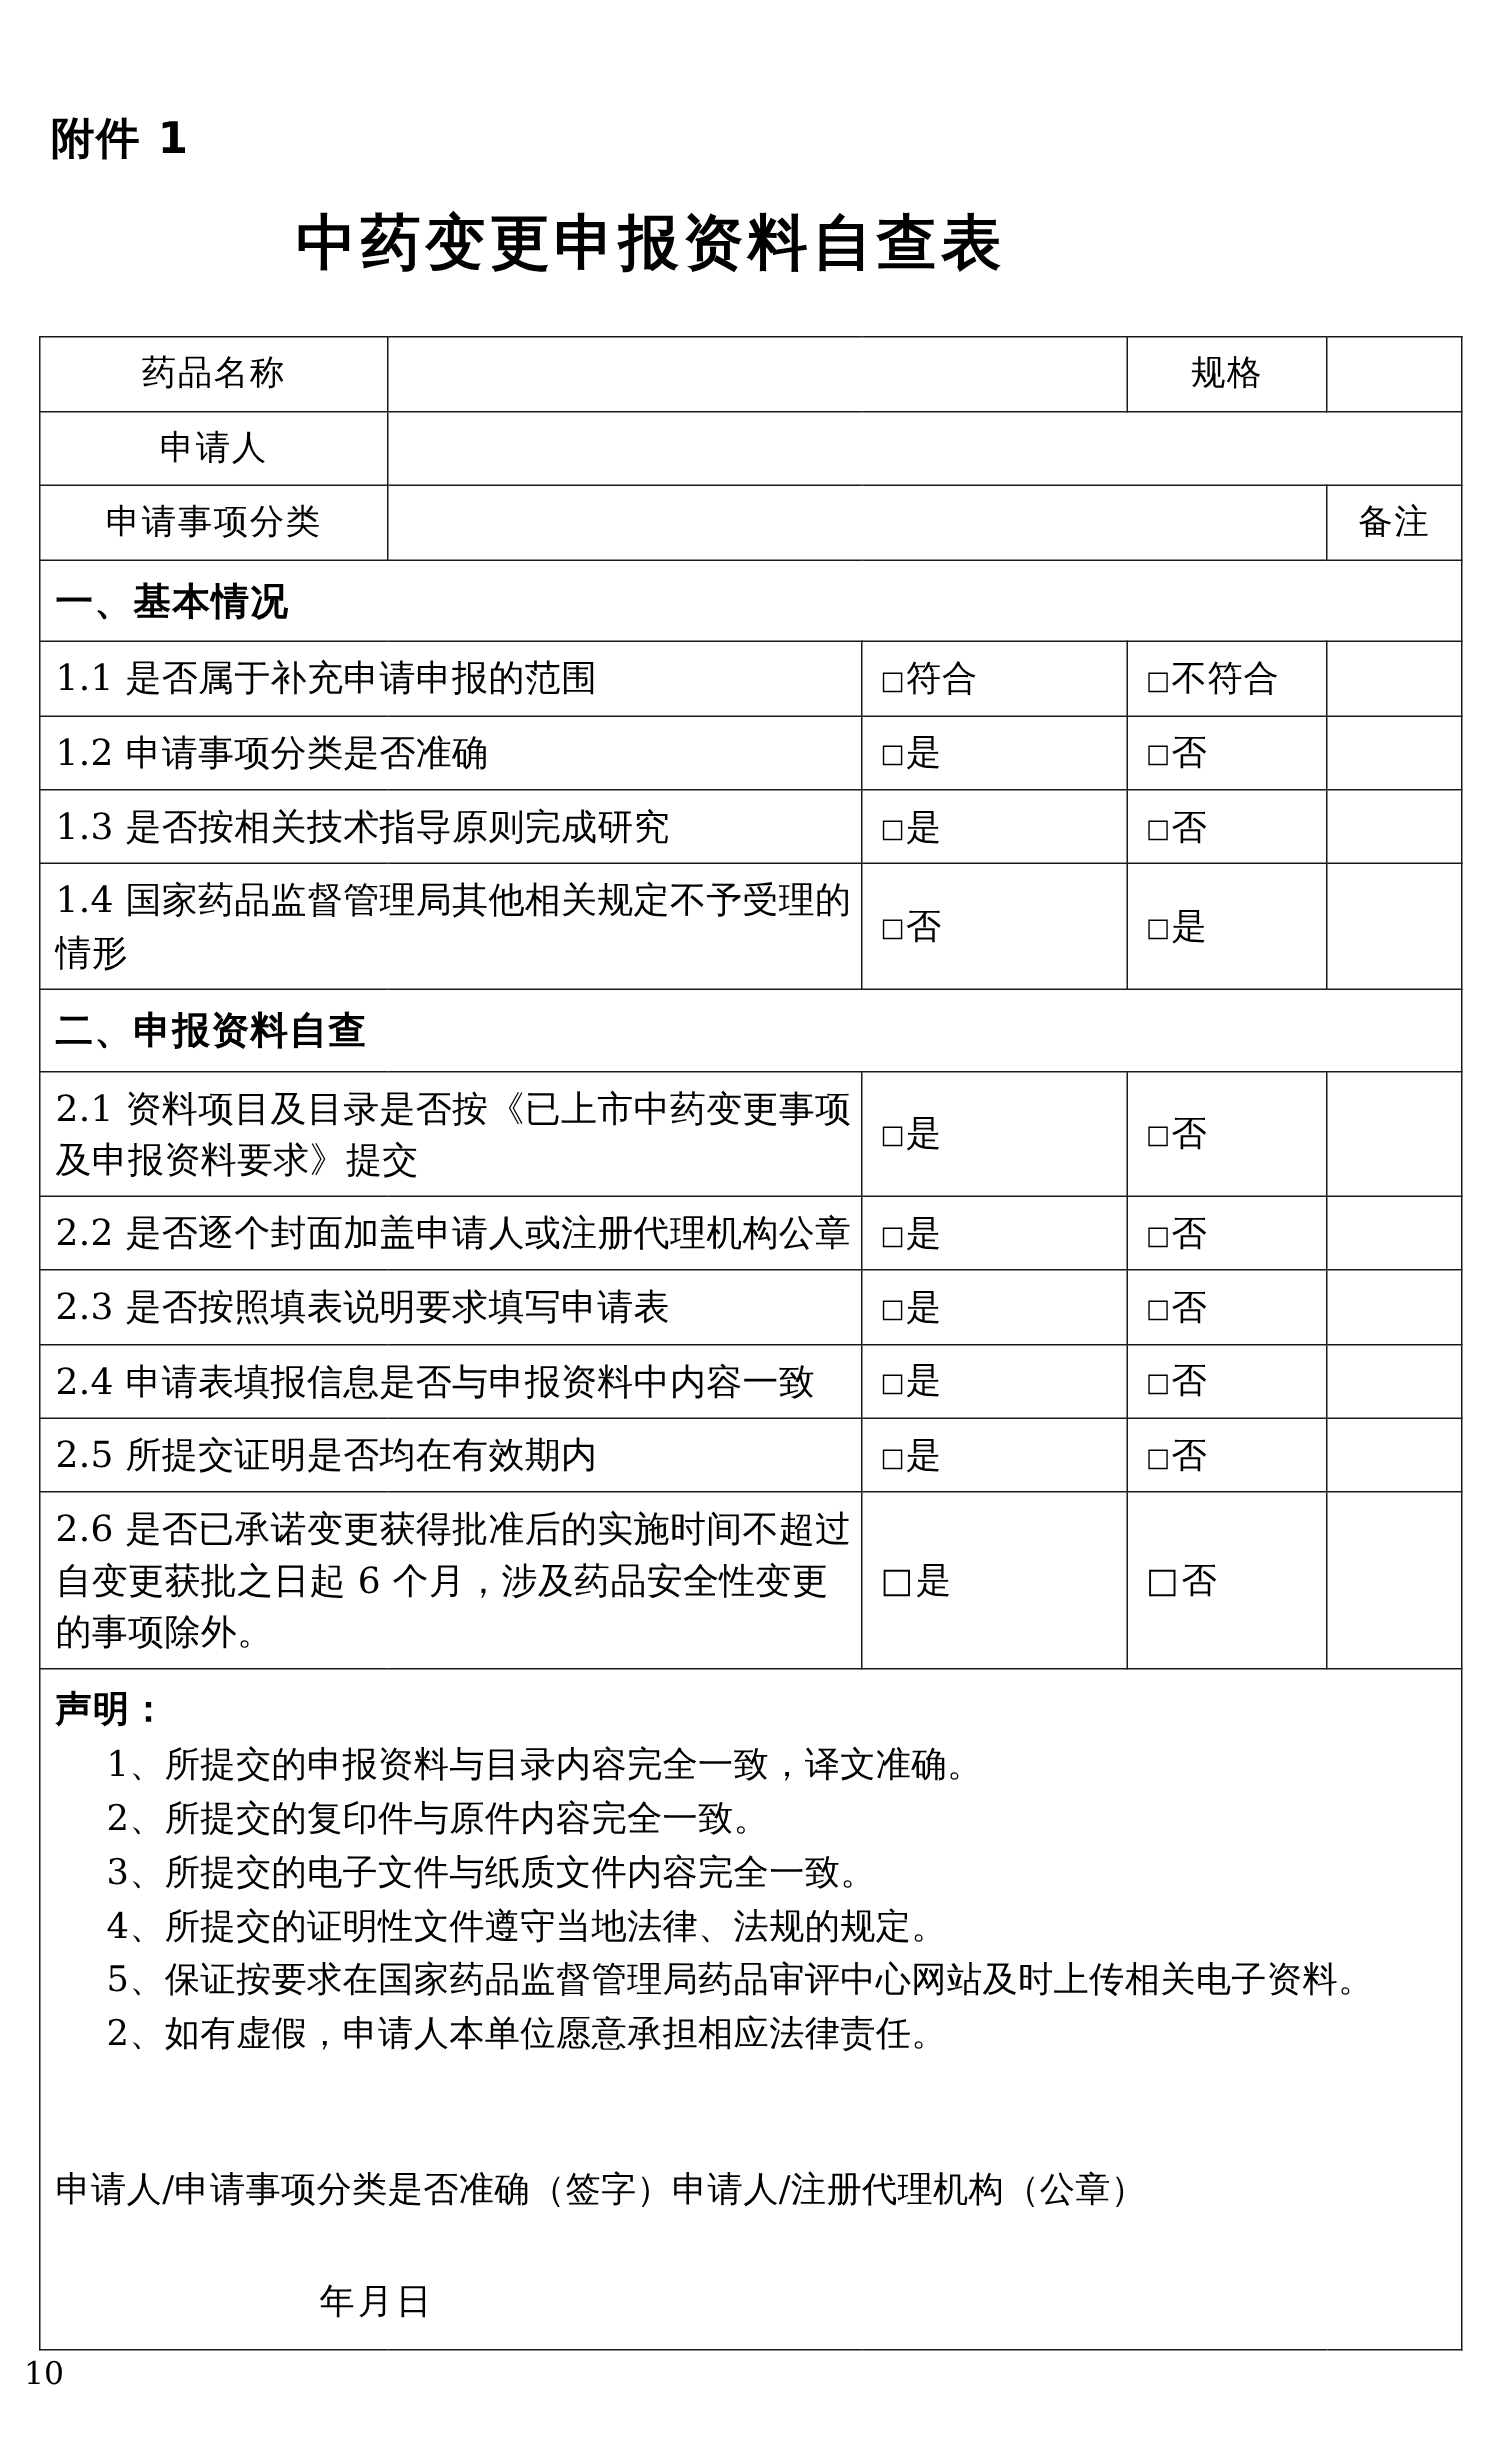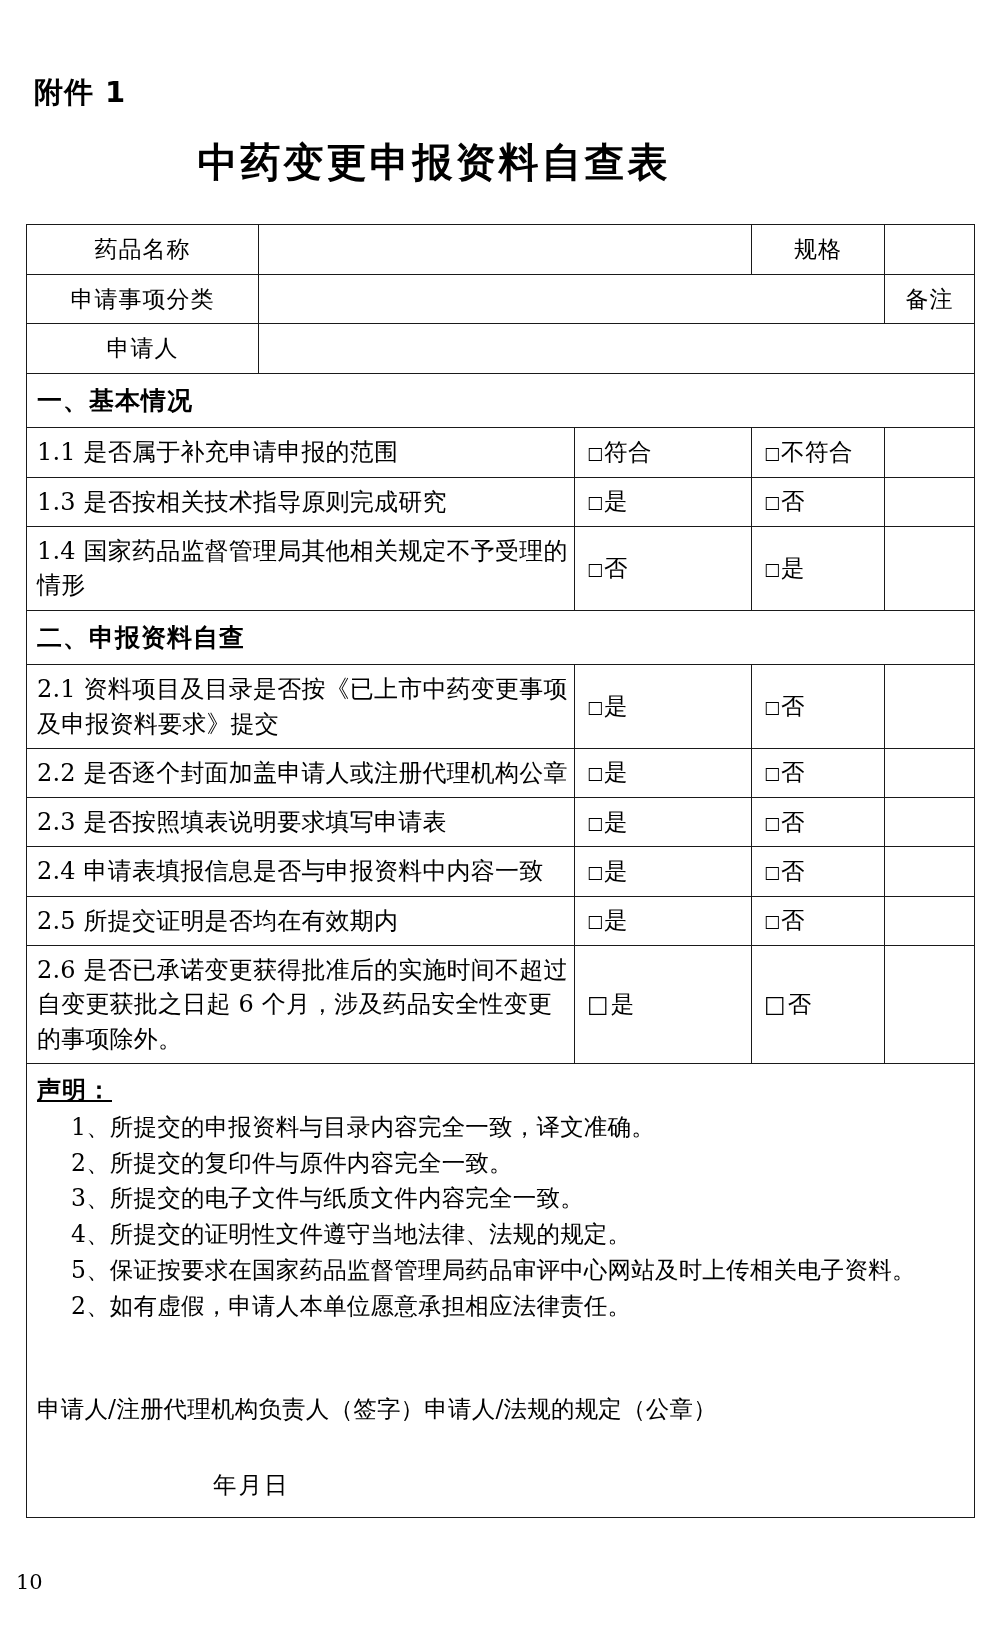--- a/index.html
+++ b/index.html
@@ -130,21 +130,20 @@
     padding: 8px 10px 14px 10px;
     display: block;
   }
   .decl-title {
     font-family: "DejaVu Sans", "Liberation Sans", sans-serif;
     font-weight: 700;
     font-size: 24px;
     letter-spacing: 1px;
     line-height: 1.5;
     margin: 0 0 2px 0;
-    text-decoration: underline;
   }
   .decl-list {
     margin: 0;
     padding: 0;
     list-style: none;
   }
   .decl-list li {
     font-size: 23.5px;
     line-height: 1.52;
     letter-spacing: 0.2px;
@@ -207,36 +206,36 @@
         <td>
           <span class="lbl-center">规格</span>
         </td>
         <td>
           <span class="cell-pad">&nbsp;</span>
         </td>
       </tr>
 
       <tr>
         <td>
+          <span class="lbl-center">申请人</span>
+        </td>
+        <td colspan="4">
+          <span class="cell-pad">&nbsp;</span>
+        </td>
+      </tr>
+
+      <tr>
+        <td>
           <span class="lbl-center">申请事项分类</span>
         </td>
         <td colspan="3">
           <span class="cell-pad">&nbsp;</span>
         </td>
         <td>
           <span class="remark-cell">备注</span>
-        </td>
-      </tr>
-
-      <tr>
-        <td>
-          <span class="lbl-center">申请人</span>
-        </td>
-        <td colspan="4">
-          <span class="cell-pad">&nbsp;</span>
         </td>
       </tr>
 
       <tr class="section-row">
         <td colspan="5">
           <span class="section-head">一、基本情况</span>
         </td>
       </tr>
 
       <tr>
@@ -247,20 +246,34 @@
           <span class="opt"><span class="box-sm">□</span><span>符合</span></span>
         </td>
         <td>
           <span class="opt"><span class="box-sm">□</span><span>不符合</span></span>
         </td>
         <td>
           <span class="remark-cell">&nbsp;</span>
         </td>
       </tr>
 
+      <tr>
+        <td colspan="2">
+          <span class="q-text">1.2 申请事项分类是否准确</span>
+        </td>
+        <td>
+          <span class="opt"><span class="box-sm">□</span><span>是</span></span>
+        </td>
+        <td>
+          <span class="opt"><span class="box-sm">□</span><span>否</span></span>
+        </td>
+        <td>
+          <span class="remark-cell">&nbsp;</span>
+        </td>
+      </tr>
 
       <tr>
         <td colspan="2">
           <span class="q-text">1.3 是否按相关技术指导原则完成研究</span>
         </td>
         <td>
           <span class="opt"><span class="box-sm">□</span><span>是</span></span>
         </td>
         <td>
           <span class="opt"><span class="box-sm">□</span><span>否</span></span>
@@ -387,21 +400,21 @@
             <div class="decl-title">声明：</div>
             <ul class="decl-list">
               <li>1、所提交的申报资料与目录内容完全一致，译文准确。</li>
               <li>2、所提交的复印件与原件内容完全一致。</li>
               <li>3、所提交的电子文件与纸质文件内容完全一致。</li>
               <li>4、所提交的证明性文件遵守当地法律、法规的规定。</li>
               <li>5、保证按要求在国家药品监督管理局药品审评中心网站及时上传相关电子资料。</li>
               <li>2、如有虚假，申请人本单位愿意承担相应法律责任。</li>
             </ul>
             <div class="sig-spacer"></div>
-            <div class="sig-line">申请人/注册代理机构负责人（签字）申请人/法规的规定（公章）</div>
+            <div class="sig-line">申请人/申请事项分类是否准确（签字）申请人/注册代理机构（公章）</div>
             <div class="date-line">年月日</div>
           </div>
         </td>
       </tr>
 
     </tbody>
   </table>
 
   <div class="page-number">10</div>
 

